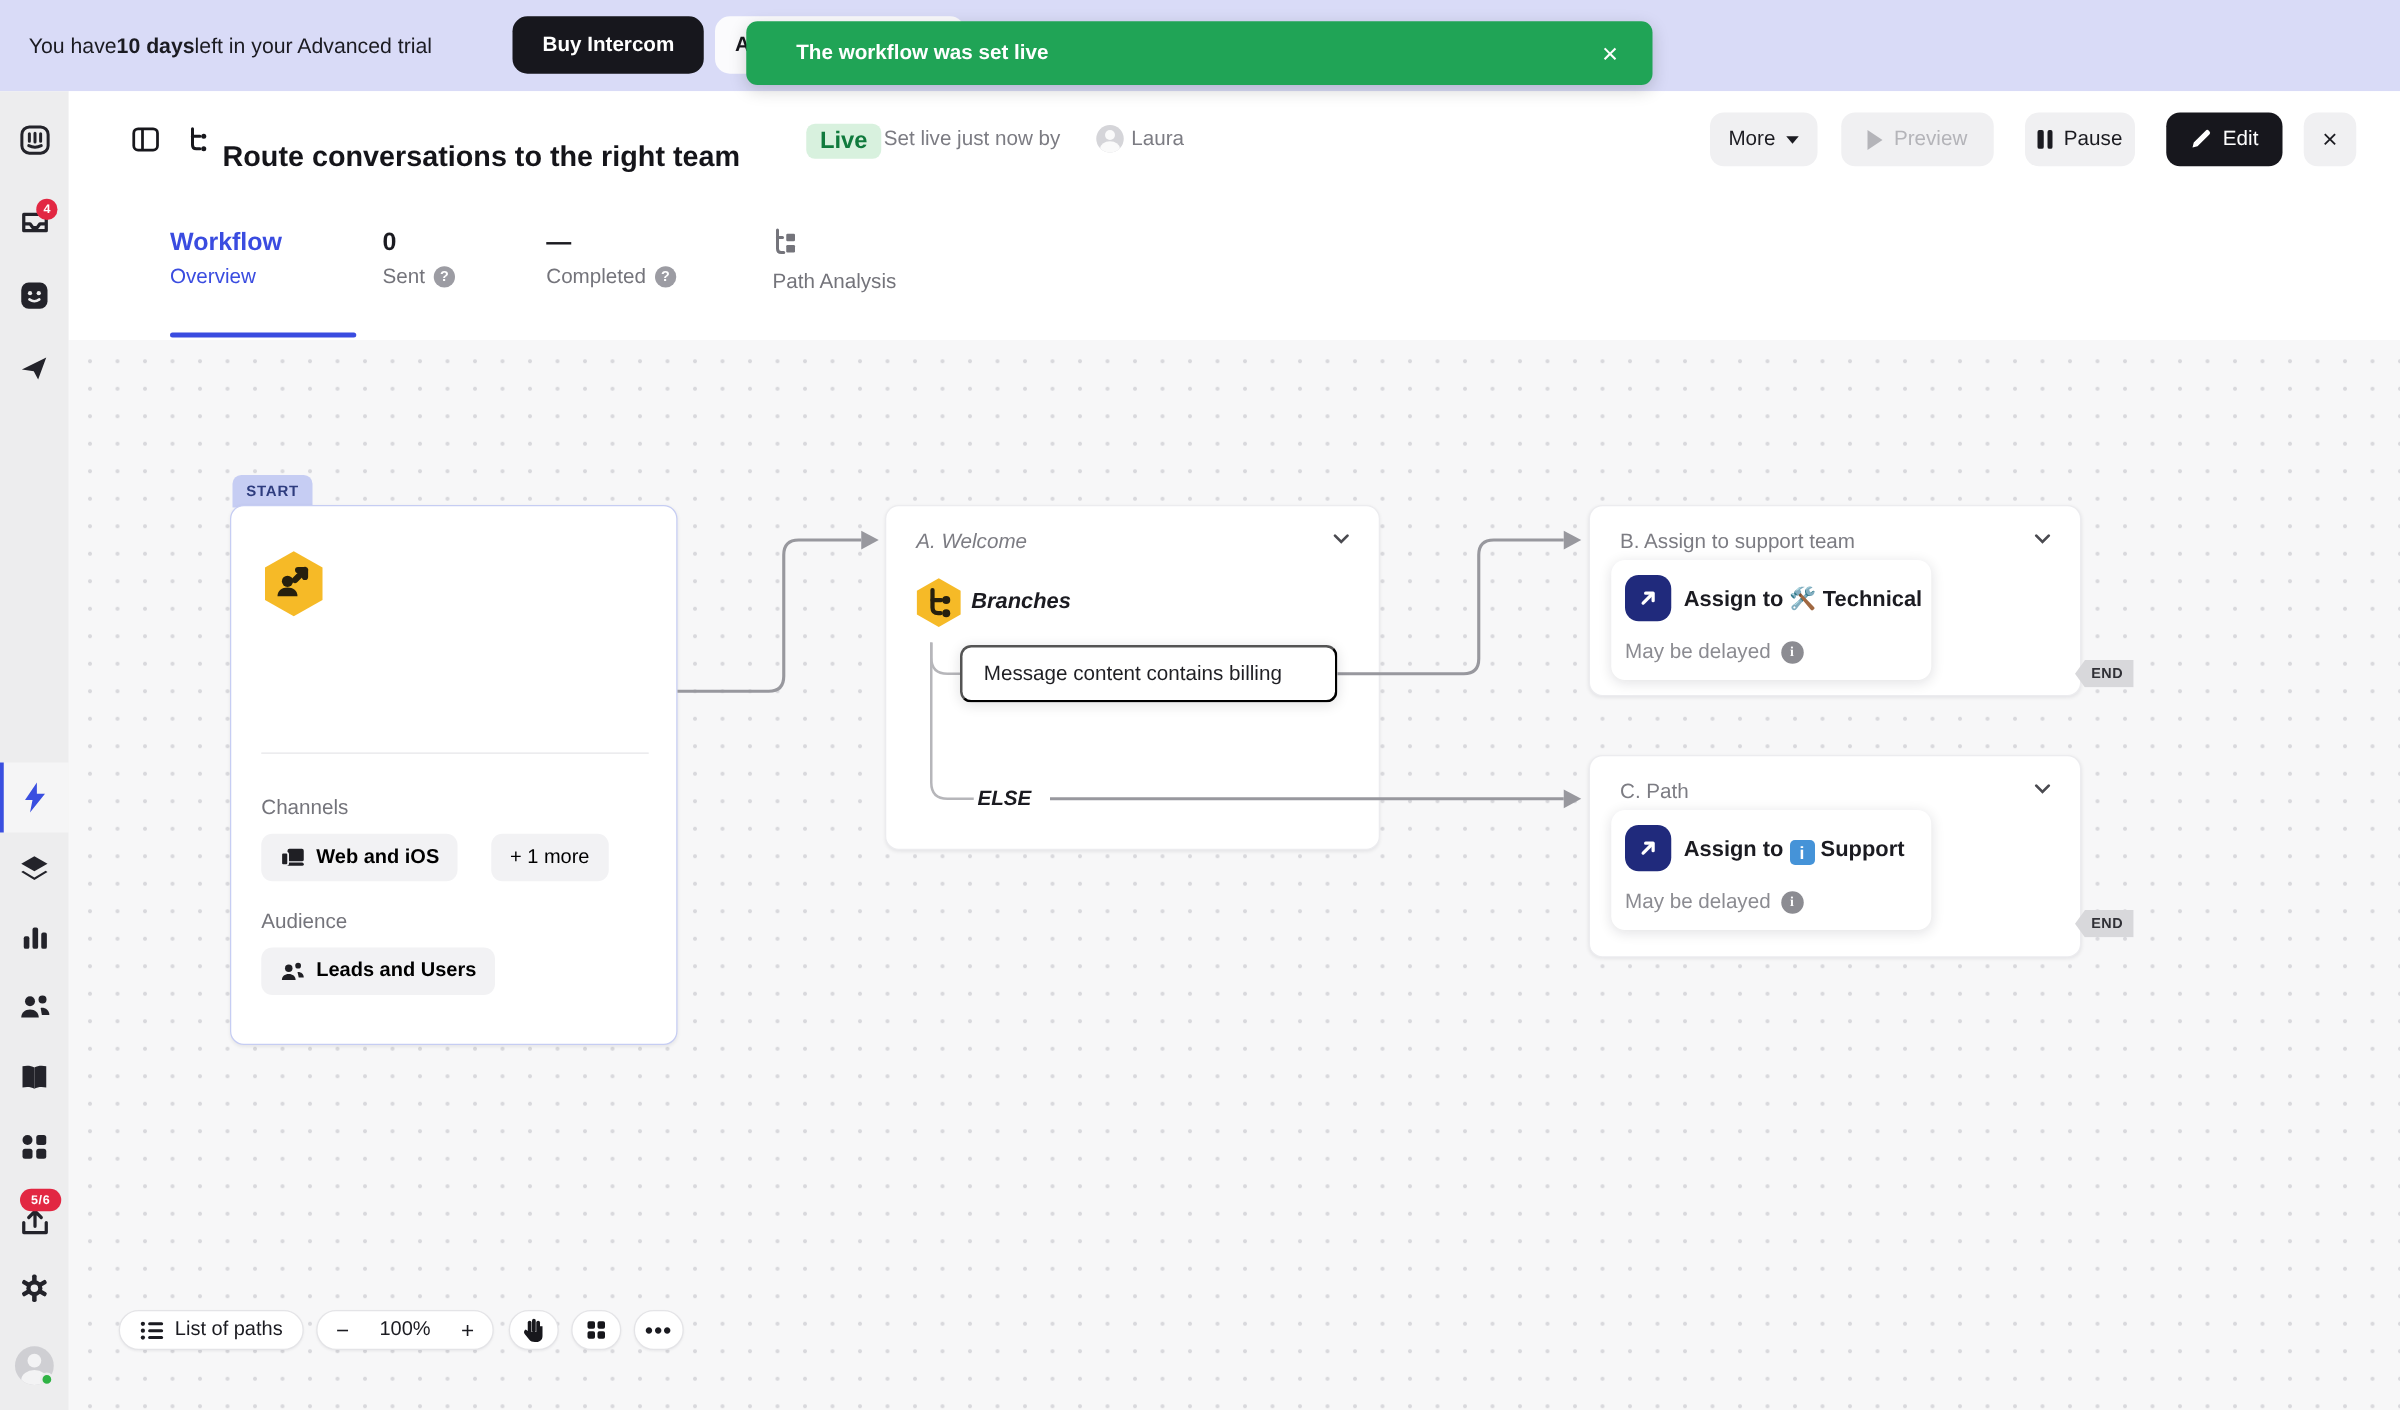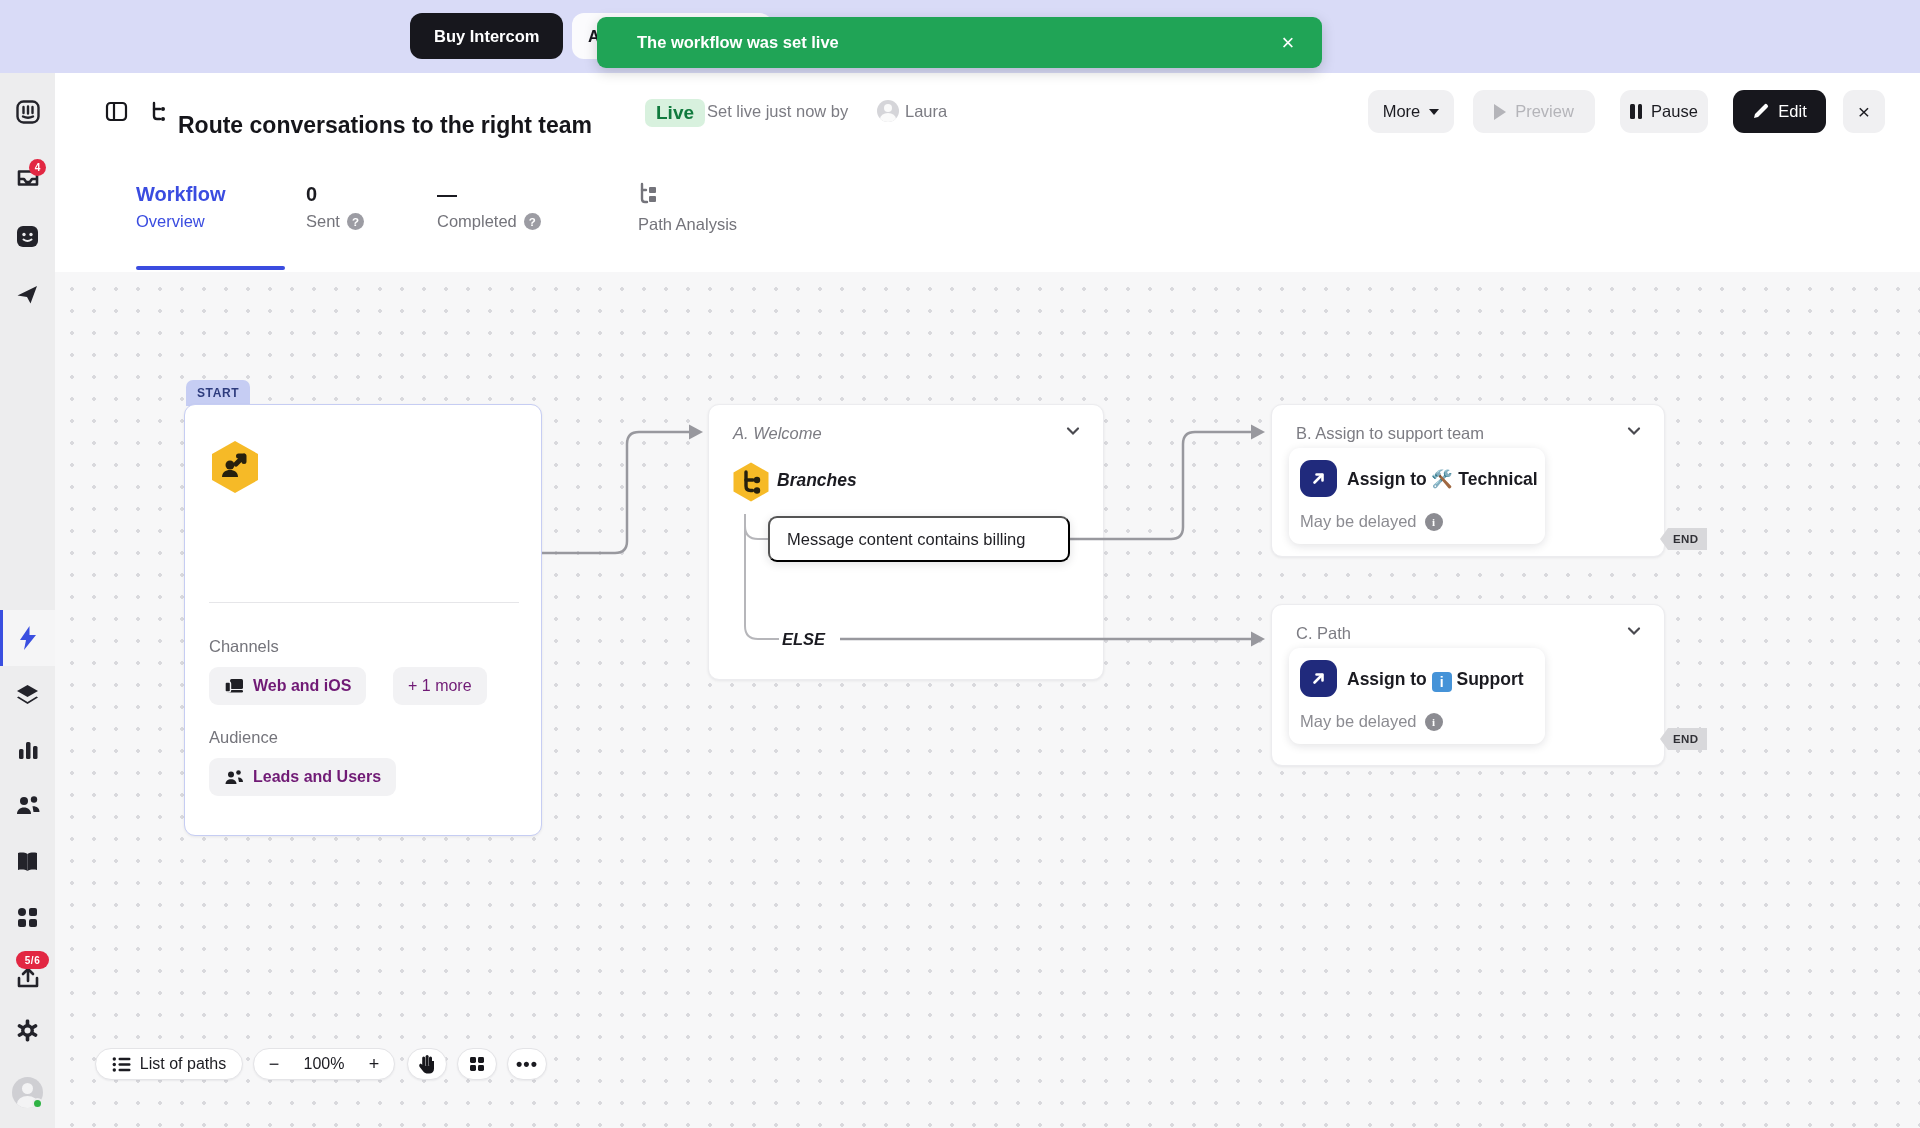--- a/index.html
+++ b/index.html
@@ -57,41 +57,41 @@
 
   
   .tabs { position:absolute; left:55px; top:160px; width:1865px; height:112px; background:#fff; }
   .tab { position:absolute; top:22px; cursor:pointer; }
   .tab .t-top { font-size:20px; font-weight:700; color:#1b1b21; line-height:24px; }
   .tab .t-bottom { margin-top:6px; font-size:16.5px; color:#74747b; display:flex; align-items:center; gap:7px; }
   .tab.active .t-top, .tab.active .t-bottom { color:#3a4ce0; }
   .tab1 { left:81px; }
   .tab2 { left:251px; }
   .tab3 { left:382px; }
-  .tab4 { left:563px;margin-left:20px; }
+  .tab4 { left:563px; }
   .tab-underline { position:absolute; left:81px; top:104px; width:149px; height:4px; background:#3a4ce0; border-radius:2px; }
   .help-dot { width:17px; height:17px; border-radius:50%; background:#9c9ca3; color:#fff; font-size:11.5px; font-weight:700; display:inline-flex; align-items:center; justify-content:center; }
 
   
   .canvas { position:absolute; left:55px; top:272px; width:1865px; height:856px; background:#f7f7f8;
     background-image:radial-gradient(#d9d9dd 1.6px, transparent 1.7px); background-size:22px 22px; background-position:6px 6px; }
   .connectors { position:absolute; left:0; top:0; width:1865px; height:856px; z-index:3; pointer-events:none; }
 
   .node-card { position:absolute; background:#fff; border:1px solid #ececef; border-radius:11px; box-shadow:0 1px 3px rgba(20,20,30,.07); z-index:2; }
   .start-badge { position:absolute; left:131px; top:108px; height:26px; padding:0 11px; background:#c6cdf3; color:#2e3c7e; font-weight:700; font-size:12px; letter-spacing:.6px; border-radius:7px 7px 0 0; display:flex; align-items:center; z-index:1; }
   .start-card { left:129px; top:132px; width:358px; height:432px; border:1.5px solid #c6cdf3; cursor:pointer; }
   .hexagon { position:relative; display:flex; align-items:center; justify-content:center; }
   .hex-svg { display:block; }
   .start-hex { position:absolute; left:24px; top:34px; }
   .start-title { position:absolute; left:24px; top:108px; width:300px; font-size:20px; font-weight:700; color:#1b1b21; line-height:30px; }
   .start-divider { position:absolute; left:24px; top:197px; width:310px; height:1px; background:#e6e6e9; }
   .sec-label { position:absolute; left:24px; font-size:16.5px; color:#74747b; }
   .lbl-channels { top:232px; }
   .lbl-audience { top:323px; }
-  .chip { position:absolute; height:38px; background:#f2f2f4; border:none; border-radius:9px; display:flex; align-items:center; gap:9px; padding:0 15px; font-size:16px; font-weight:700; color:#701a75; cursor:pointer; }
+  .chip { position:absolute; height:38px; background:#f2f2f4; border:none; border-radius:9px; display:flex; align-items:center; gap:9px; padding:0 15px; font-size:16px; font-weight:700; color:#000000; cursor:pointer; }
   .chip.light { font-weight:400; }
   .chip-web { left:24px; top:262px; }
   .chip-more { left:208px; top:262px; }
   .chip-aud { left:24px; top:353px; }
 
   .a-card { left:653px; top:132px; width:396px; height:276px;font-style:italic; }
   .node-title { position:absolute; left:24px; top:19px; font-size:16.5px; color:#7c7c83; }
   .node-chevron { position:absolute; right:22px; top:18px; color:#4a4a50; cursor:pointer; }
   .branch-hex { position:absolute; left:22px; top:56px; }
   .branch-label { position:absolute; left:68px; top:65px; font-size:17.5px; font-weight:700; color:#1b1b21; }
@@ -119,20 +119,21 @@
   .tb-hand { left:352px; width:40px; }
   .tb-grid { left:402px; width:40px; }
   .tb-more { left:452px; width:40px; font-size:18px; letter-spacing:1px; font-weight:700; }
 </style>
 </head>
 <body>
 
 <div class="stage">
 
   <div class="banner">
+    <div class="banner-text"><span>You have</span> <b>10 days</b> <span>left in your Advanced trial</span></div>
     <button class="buy-btn">Buy Intercom</button>
     <button class="partial-btn">A</button>
   </div>
 
   <div class="toast">
     <span class="toast-msg">The workflow was set live</span>
     <button class="toast-close">×</button>
   </div>
 
   <div class="sidebar">

